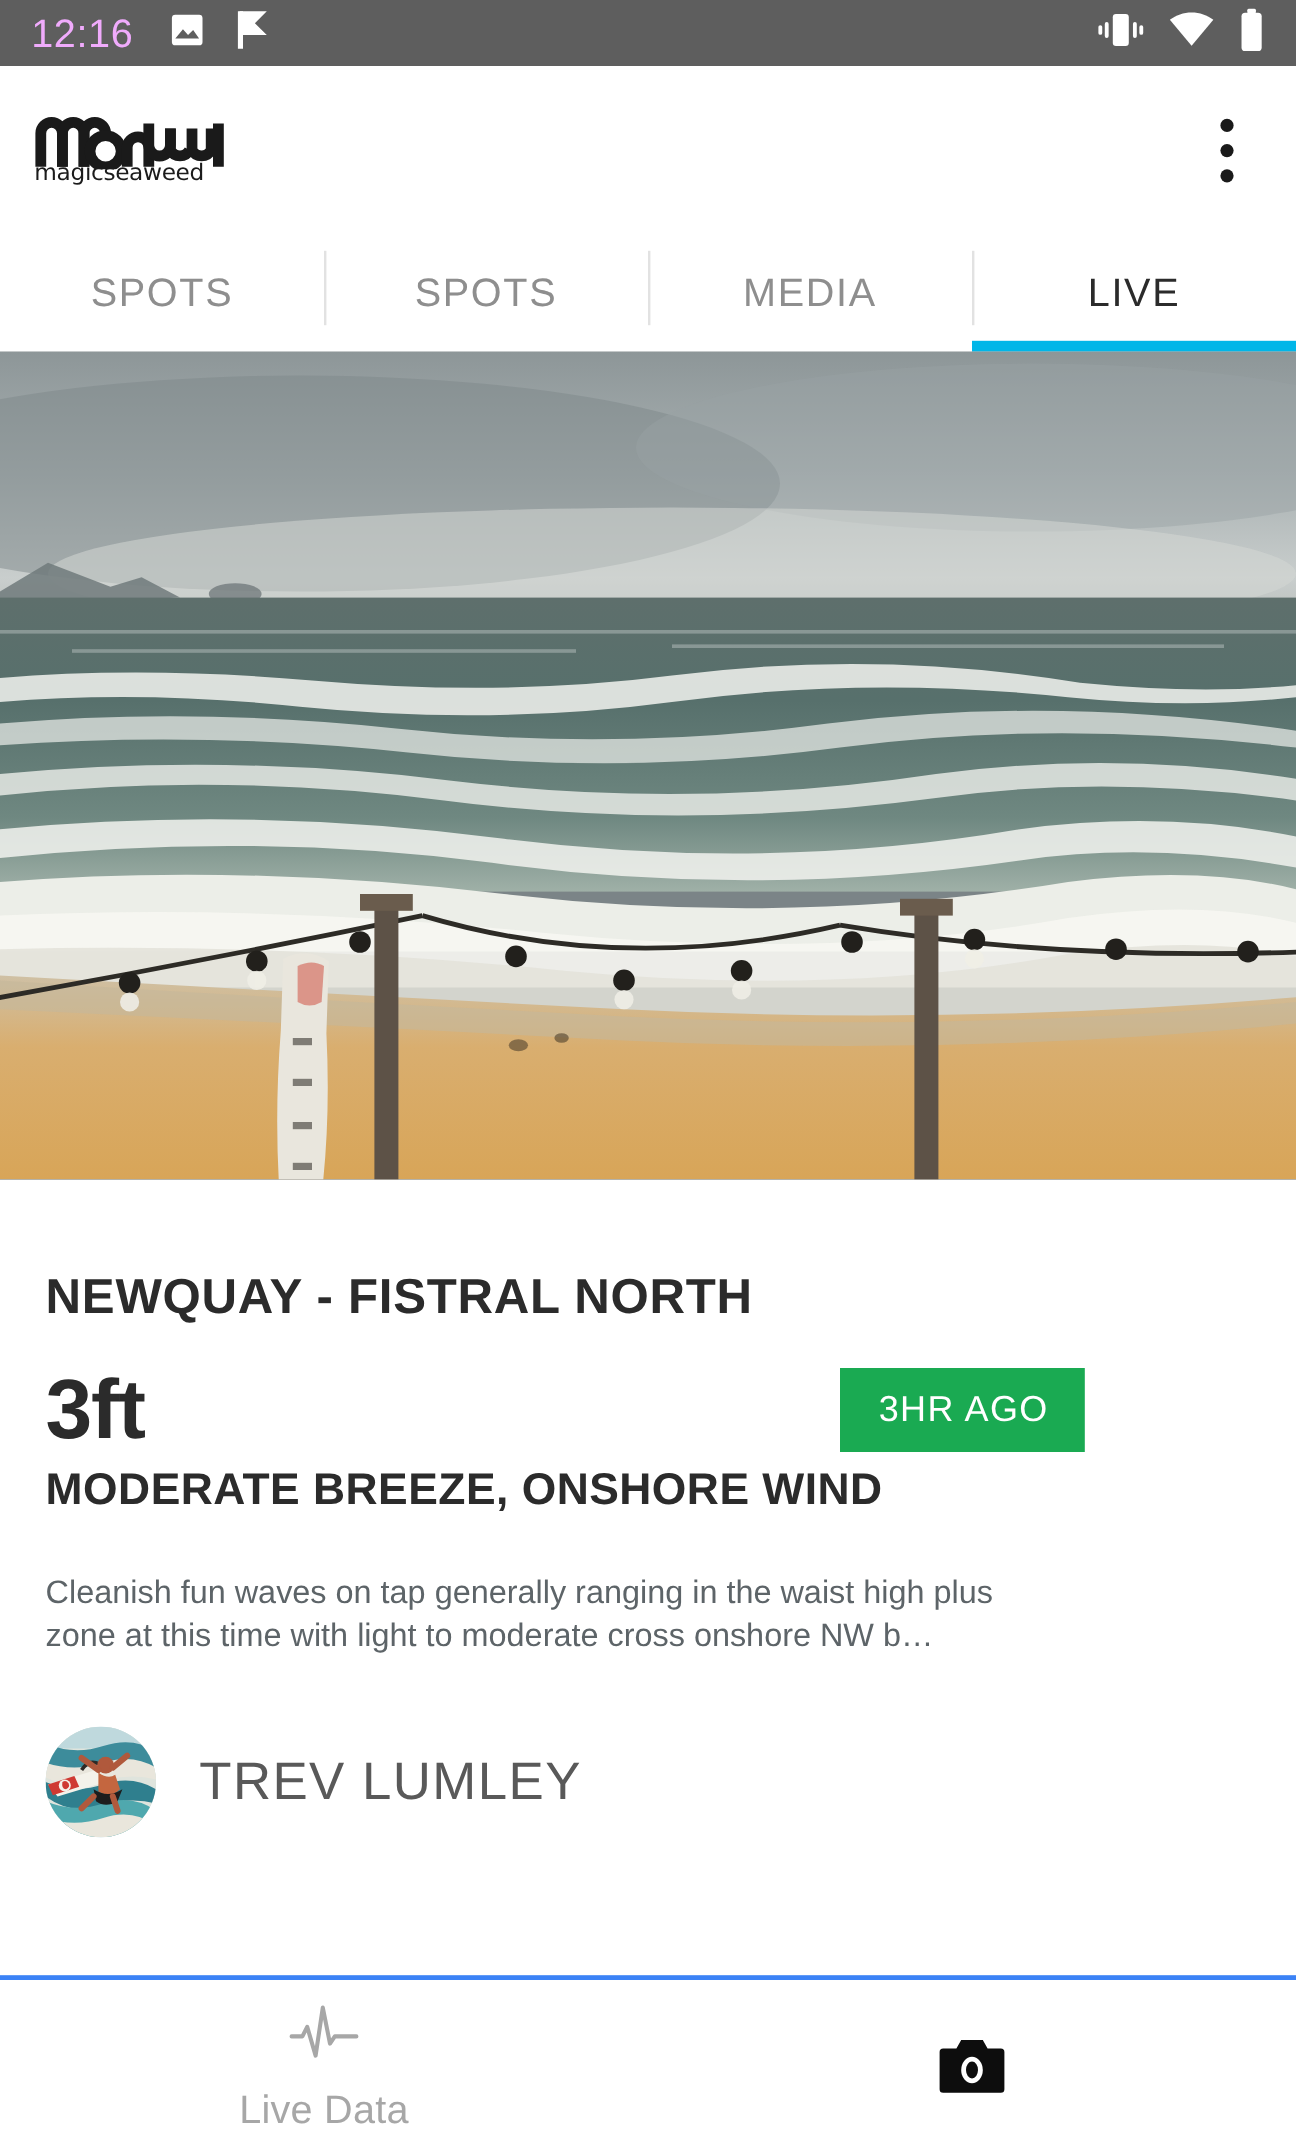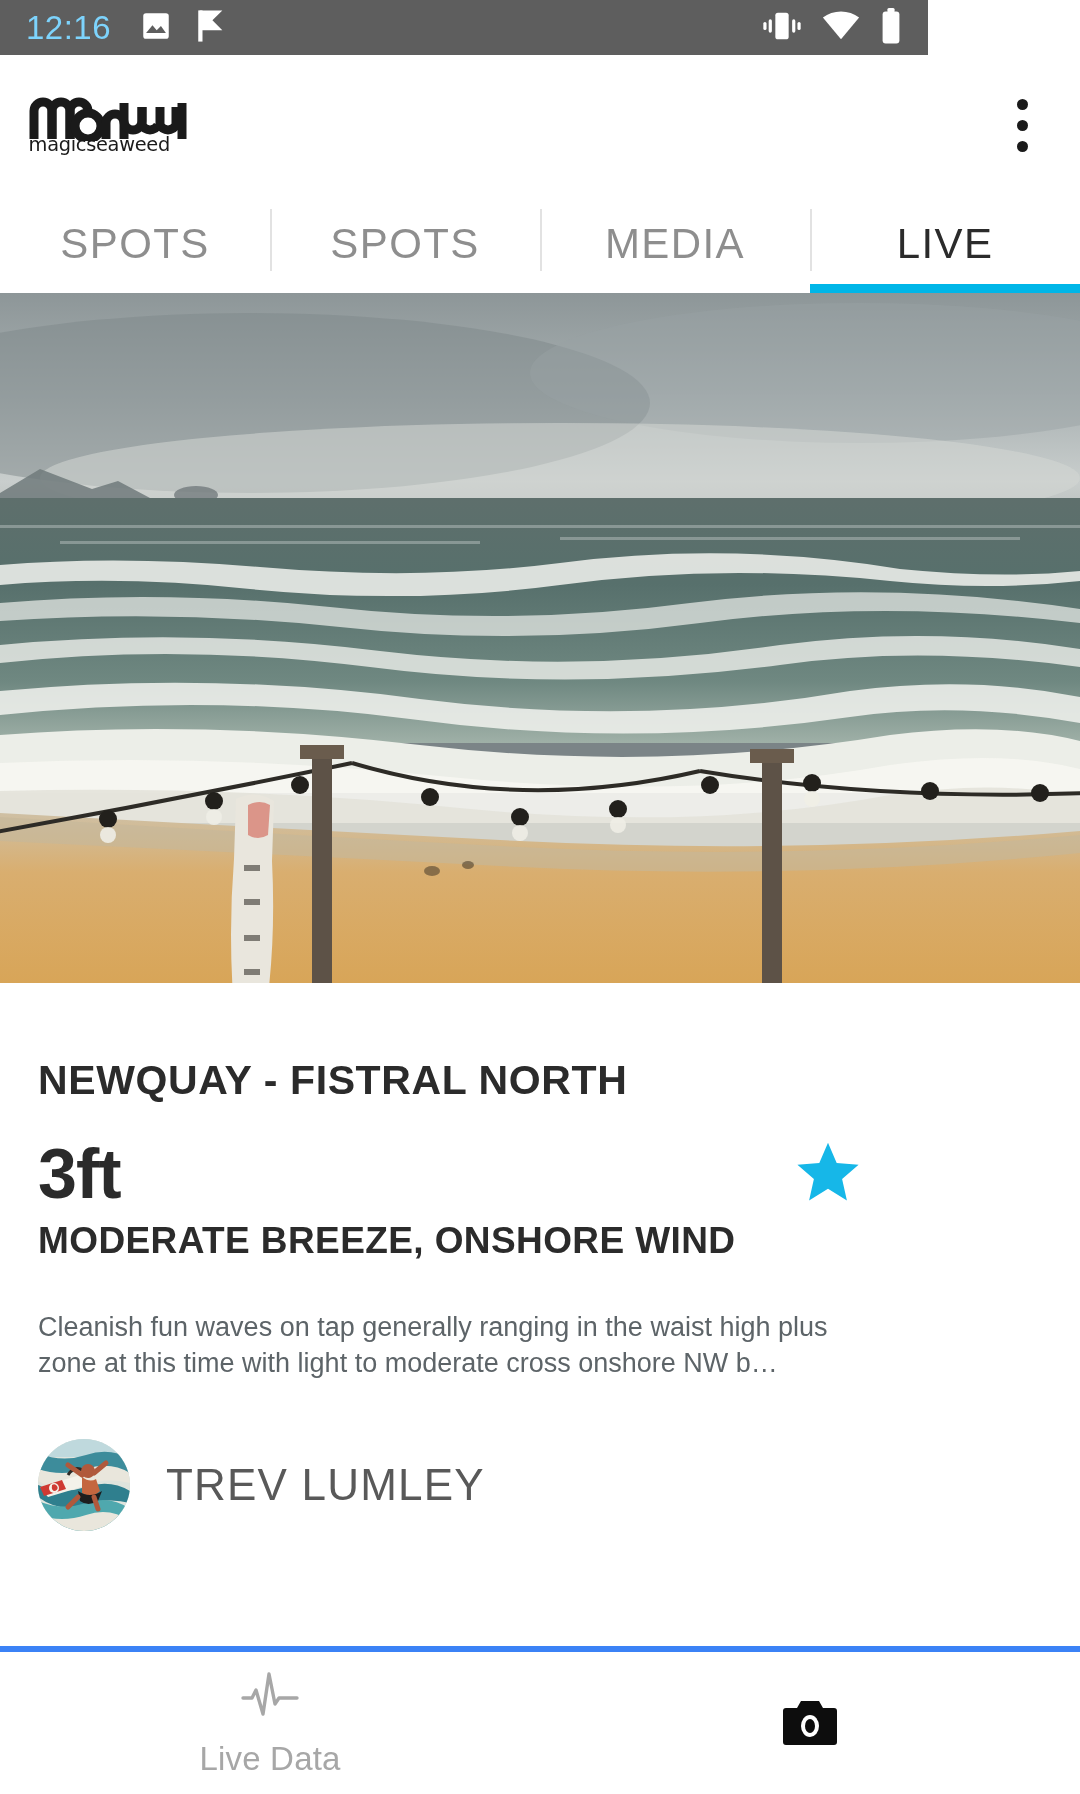--- a/index.html
+++ b/index.html
@@ -6,23 +6,23 @@
   html,body {
     width:1080px; height:1794px;
     background:#ffffff;
     font-family:"Liberation Sans", sans-serif;
     overflow:hidden;
   }
   #app { position:relative; width:1080px; height:1794px; background:#fff; }
 
   
   .statusbar {
-    position:absolute; top:0; left:0; width:928px; height:55px;
+    position:absolute; top:0; left:0; width:1080px; height:55px;
     background:#5e5e5e; display:flex; align-items:center;
-    padding:0 26px; color:#7dd3fc;
+    padding:0 26px; color:#f0abfc;
   }
   .sb-time { font-size:33px; font-weight:400; letter-spacing:.5px; line-height:1; }
   .sb-left-icons { display:flex; align-items:center; gap:22px; margin-left:28px; }
   .sb-spacer { flex:1; }
   .sb-right-icons { display:flex; align-items:center; gap:20px; }
 
   
   .appbar {
     position:absolute; top:55px; left:0; width:1080px; height:140px;
     background:#ffffff; display:flex; align-items:center;
@@ -45,21 +45,21 @@
   }
   .dot { width:11px; height:11px; border-radius:50%; background:#1a1a1a; }
 
   
   .tabbar {
     position:absolute; top:195px; left:0; width:1080px; height:98px;
     background:#ffffff; display:flex; align-items:stretch;
   }
   .tab {
     flex:1; display:flex; align-items:center; justify-content:center;
-    position:relative; font-size:42px; letter-spacing:1.4px;
+    position:relative; font-size:33px; letter-spacing:1.4px;
     color:#8e8e8e; font-weight:400;
   }
   .tab.active { color:#2b2b2b; font-weight:500; }
   .tab + .tab::before {
     content:""; position:absolute; left:0; top:14px; bottom:22px;
     width:2px; background:#e2e2e2;
   }
   .tab-indicator {
     position:absolute; bottom:0; left:0; height:9px; width:100%;
     background:#00b6e8;
@@ -110,21 +110,21 @@
     flex:0 0 92px; background:#bcd7d8;
   }
   .avatar svg { display:block; width:92px; height:92px; }
   .author-name {
     font-size:44px; color:#595959; letter-spacing:1.2px; font-weight:400;
   }
 
   
   .bottomnav {
     position:absolute; bottom:0; left:0; width:1080px; height:148px;
-    background:#ffffff; border-top:6px solid #3b82f6;
+    background:#ffffff; border-top:4px solid #3b82f6;
     display:flex; align-items:stretch;
   }
   .navitem {
     flex:1; display:flex; flex-direction:column;
     align-items:center; justify-content:center; gap:16px;
   }
   .nav-icon { height:56px; display:flex; align-items:center; justify-content:center; }
   .nav-label { font-size:33px; letter-spacing:.2px; }
   .navitem.inactive .nav-label { color:#a7a7a7; }
   .navitem.active .nav-label { color:#141414; }
@@ -363,20 +363,21 @@
   <div class="content">
     <div class="spot-name">NEWQUAY - FISTRAL NORTH</div>
 
     <div class="row-height">
       <span class="wave-height">3ft</span>
       <span class="star">
         <svg viewBox="0 0 24 24" width="76" height="72">
           <path d="M12 1.6l2.9 6.7 7.3.6-5.5 4.8 1.6 7.1L12 16.9 5.7 20.8l1.6-7.1L1.8 8.9l7.3-.6z" fill="#16b7e8"></path>
         </svg>
       </span>
+      <span class="badge">3HR AGO</span>
     </div>
 
     <div class="conditions">MODERATE BREEZE, ONSHORE WIND</div>
 
     <div class="report">Cleanish fun waves on tap generally ranging in the  waist high plus zone at this time with light to moderate cross onshore NW b…</div>
 
     <div class="author">
       <span class="avatar">
         <svg viewBox="0 0 92 92">
           <rect width="92" height="92" fill="#dfe4dd"></rect>

